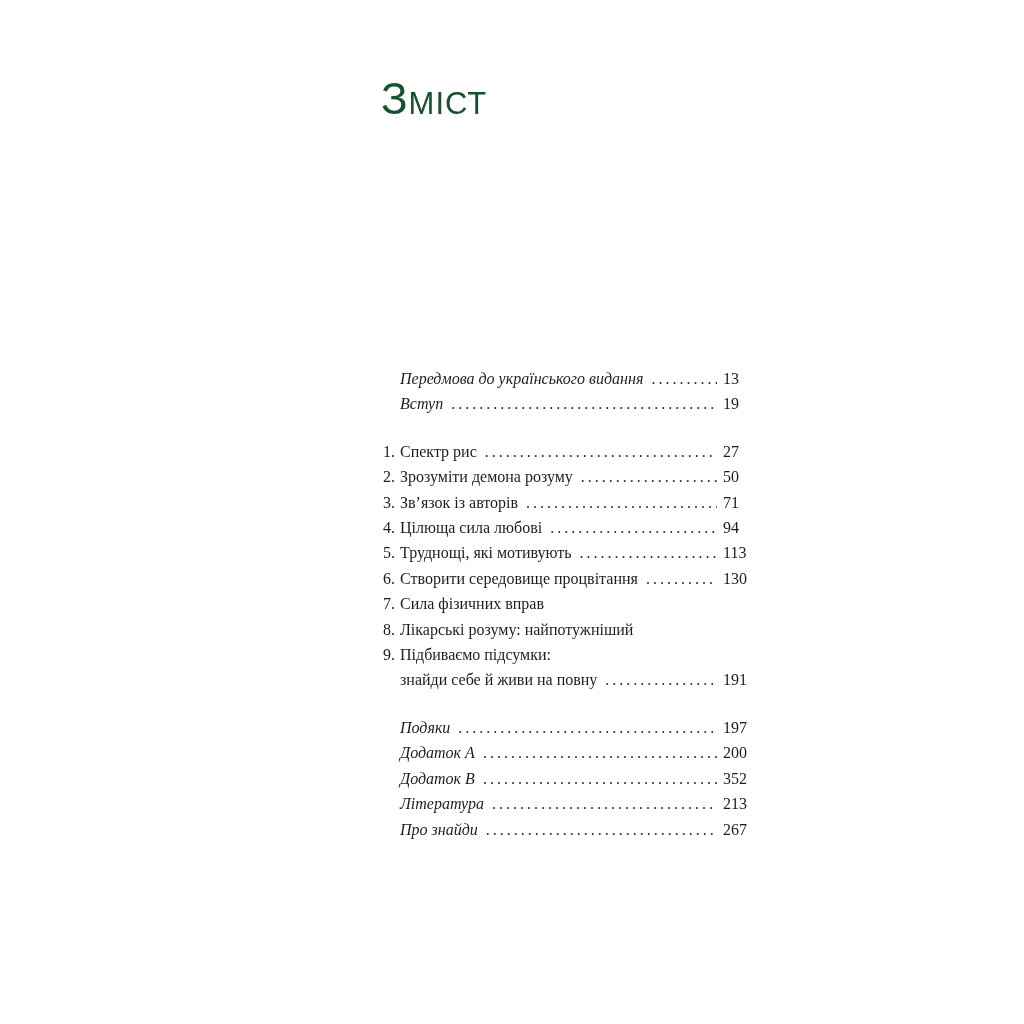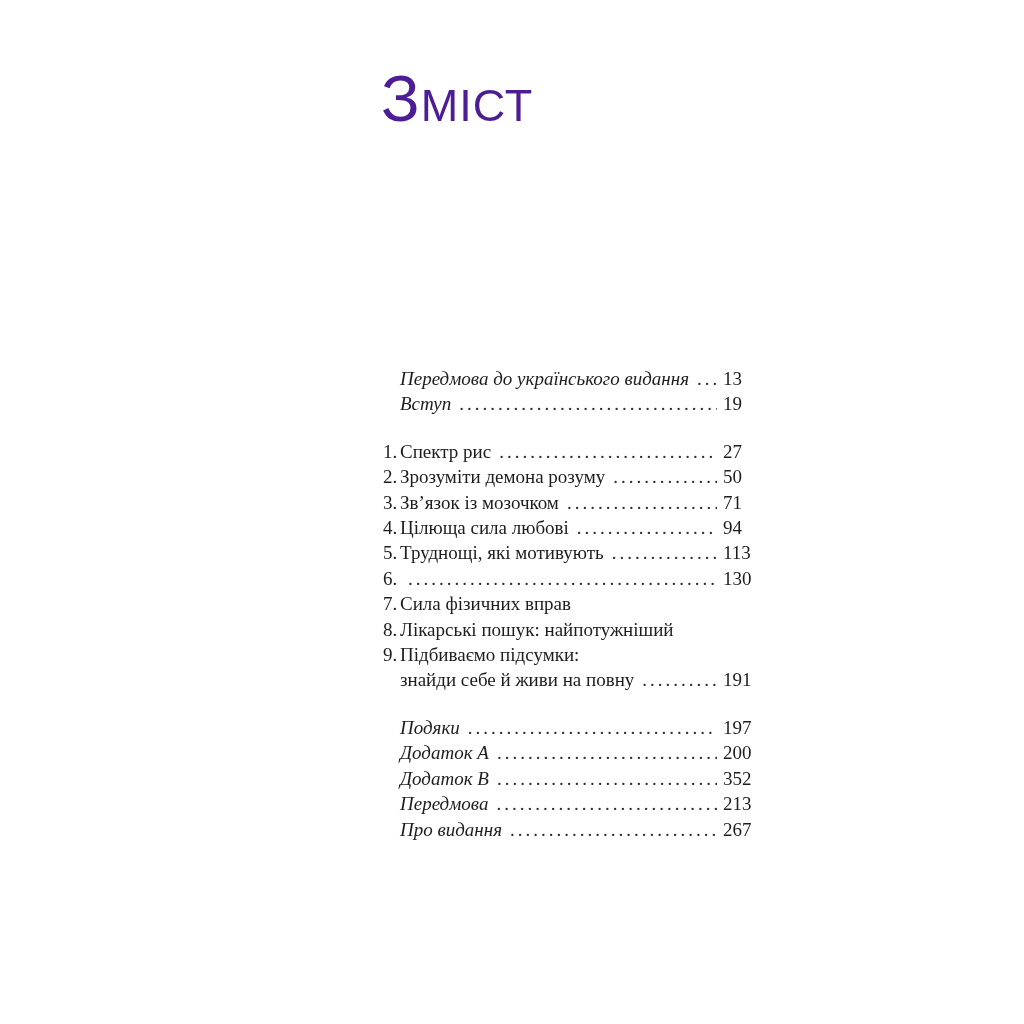--- a/index.html
+++ b/index.html
@@ -4,26 +4,26 @@
 <style>
   html,body{margin:0;padding:0}
   body{
     width:1024px;height:1024px;position:relative;overflow:hidden;
     background:#ffffff;color:#1d1d1d;
     font-family:"Liberation Serif", serif;
   }
   .page-title{
     position:absolute;left:381px;top:74px;margin:0;
     font-family:"Liberation Sans", sans-serif;
-    font-size:64px;line-height:50px;font-weight:500;
-    font-variant:small-caps;letter-spacing:1px;color:#4c1d95;
+    font-size:44px;line-height:50px;font-weight:500;
+    font-variant:small-caps;letter-spacing:1px;color:#14532d;
   }
   .toc{
     position:absolute;left:383px;top:366px;width:374px;
-    font-size:19px;line-height:25.4px;
+    font-size:16px;line-height:25.4px;
   }
   .toc-group{margin-top:22px}
   .toc-group:first-child{margin-top:0}
   .toc-row{display:flex;align-items:baseline;padding-left:17px}
   .toc-row .num{flex:none;display:inline-block;width:17px;margin-left:-17px}
   .toc-row .label{flex:none;white-space:pre}
   .toc-row.italic .label{font-style:italic}
   .toc-row .leader{
     flex:1 1 auto;min-width:8px;overflow:hidden;white-space:nowrap;
     margin:0 6px 0 8px;
@@ -60,48 +60,49 @@
         <span class="pagenum">27</span>
       </div>
       <div class="toc-row">
         <span class="num">2.</span>
         <span class="label">Зрозуміти демона розуму</span>
         <span class="leader"></span>
         <span class="pagenum">50</span>
       </div>
       <div class="toc-row">
         <span class="num">3.</span>
-        <span class="label">Зв’язок із мозочком</span>
+        <span class="label">Зв’язок із авторів</span>
         <span class="leader"></span>
         <span class="pagenum">71</span>
       </div>
       <div class="toc-row">
         <span class="num">4.</span>
         <span class="label">Цілюща сила любові</span>
         <span class="leader"></span>
         <span class="pagenum">94</span>
       </div>
       <div class="toc-row">
         <span class="num">5.</span>
         <span class="label">Труднощі, які мотивують</span>
         <span class="leader"></span>
         <span class="pagenum">113</span>
       </div>
       <div class="toc-row">
         <span class="num">6.</span>
+        <span class="label">Створити середовище процвітання</span>
         <span class="leader"></span>
         <span class="pagenum">130</span>
       </div>
       <div class="toc-row">
         <span class="num">7.</span>
         <span class="label">Сила фізичних вправ</span>
       </div>
       <div class="toc-row">
         <span class="num">8.</span>
-        <span class="label">Лікарські пошук: найпотужніший</span>
+        <span class="label">Лікарські розуму: найпотужніший</span>
       </div>
       <div class="toc-row">
         <span class="num">9.</span>
         <span class="label">Підбиваємо підсумки:</span>
       </div>
       <div class="toc-row">
         <span class="label">знайди себе й живи на повну</span>
         <span class="leader"></span>
         <span class="pagenum">191</span>
       </div>
@@ -116,23 +117,23 @@
         <span class="label">Додаток А</span>
         <span class="leader"></span>
         <span class="pagenum">200</span>
       </div>
       <div class="toc-row italic">
         <span class="label">Додаток В</span>
         <span class="leader"></span>
         <span class="pagenum">352</span>
       </div>
       <div class="toc-row italic">
-        <span class="label">Передмова</span>
+        <span class="label">Література</span>
         <span class="leader"></span>
         <span class="pagenum">213</span>
       </div>
       <div class="toc-row italic">
-        <span class="label">Про видання</span>
+        <span class="label">Про знайди</span>
         <span class="leader"></span>
         <span class="pagenum">267</span>
       </div>
     </div>
   </div>
 
 </body></html>

